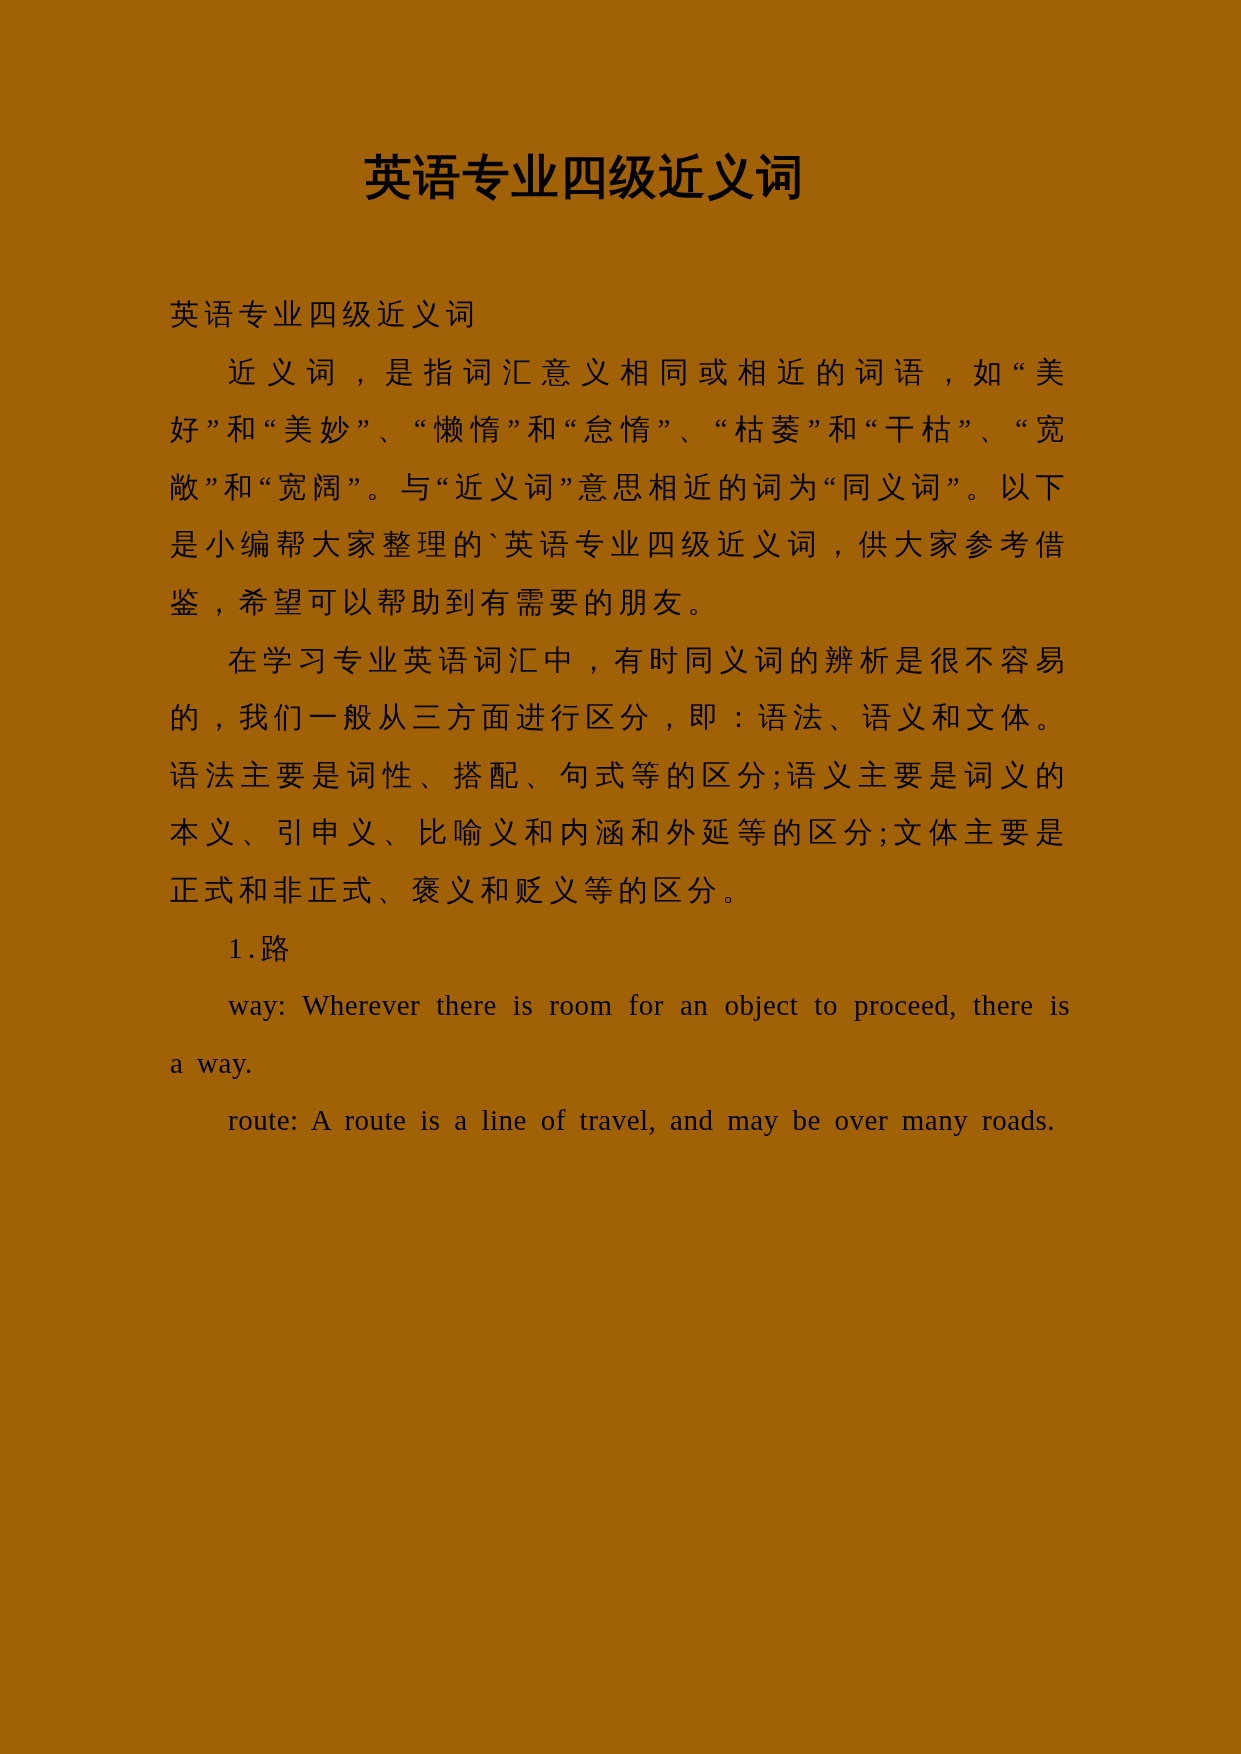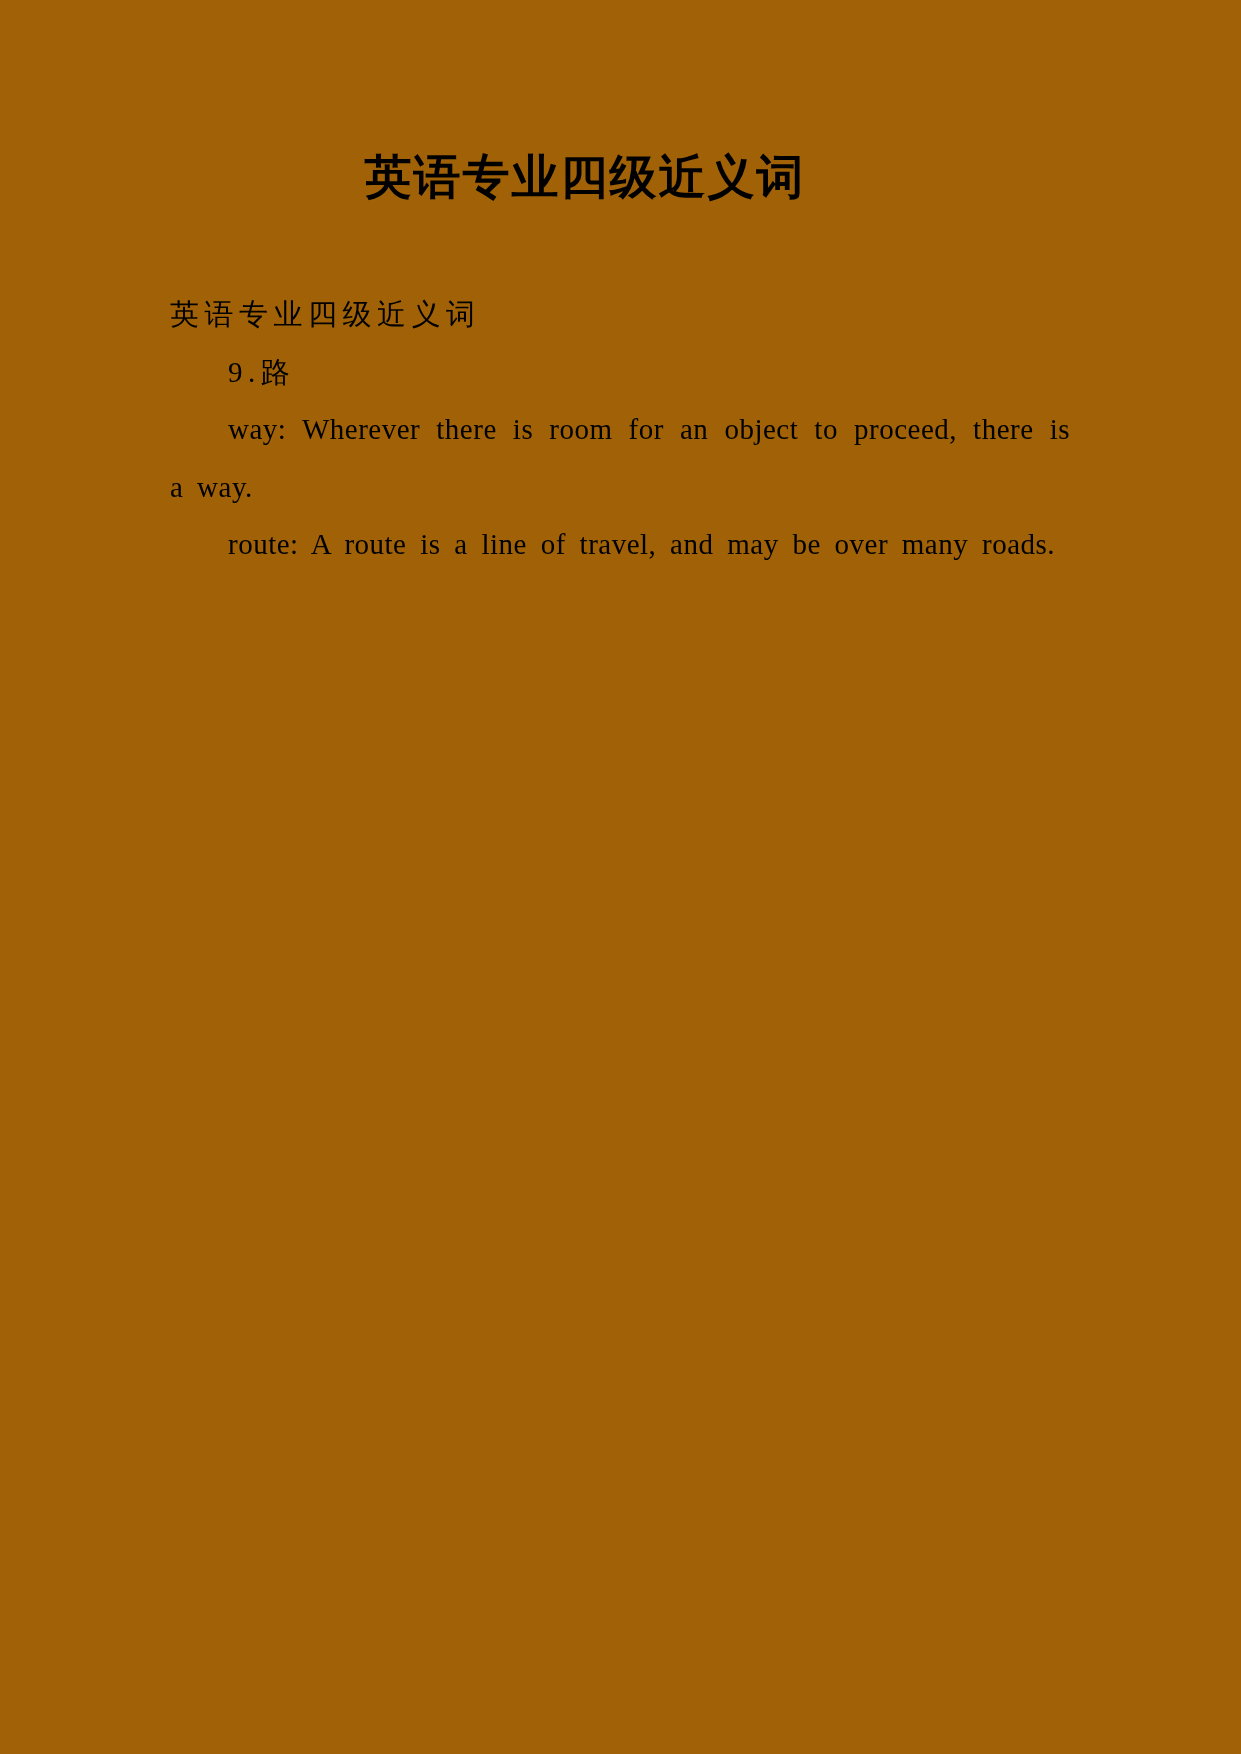--- a/index.html
+++ b/index.html
@@ -57,23 +57,25 @@
 </style>
 </head>
 <body>
 
 <div class="page">
   <h1 class="doc-title"><span>英语专业四级近义词</span></h1>
 
   <div class="doc-body">
     <p class="zh">英语专业四级近义词</p>
 
+    <p class="zh indent">近义词，是指词汇意义相同或相近的词语，如“美好”和“美妙”、“懒惰”和“怠惰”、“枯萎”和“干枯”、“宽敞”和“宽阔”。与“近义词”意思相近的词为“同义词”。以下是小编帮大家整理的`英语专业四级近义词，供大家参考借鉴，希望可以帮助到有需要的朋友。</p>
 
+    <p class="zh indent">在学习专业英语词汇中，有时同义词的辨析是很不容易的，我们一般从三方面进行区分，即：语法、语义和文体。语法主要是词性、搭配、句式等的区分;语义主要是词义的本义、引申义、比喻义和内涵和外延等的区分;文体主要是正式和非正式、褒义和贬义等的区分。</p>
 
-    <p class="zh indent">9.路</p>
+    <p class="zh indent">1.路</p>
 
     <p class="en indent">way: Wherever there is room for an object to proceed, there is a way.</p>
 
 
 
     <p class="en indent">route: A route is a line of travel, and may be over many roads.</p>
 
   </div>
 </div>
 

